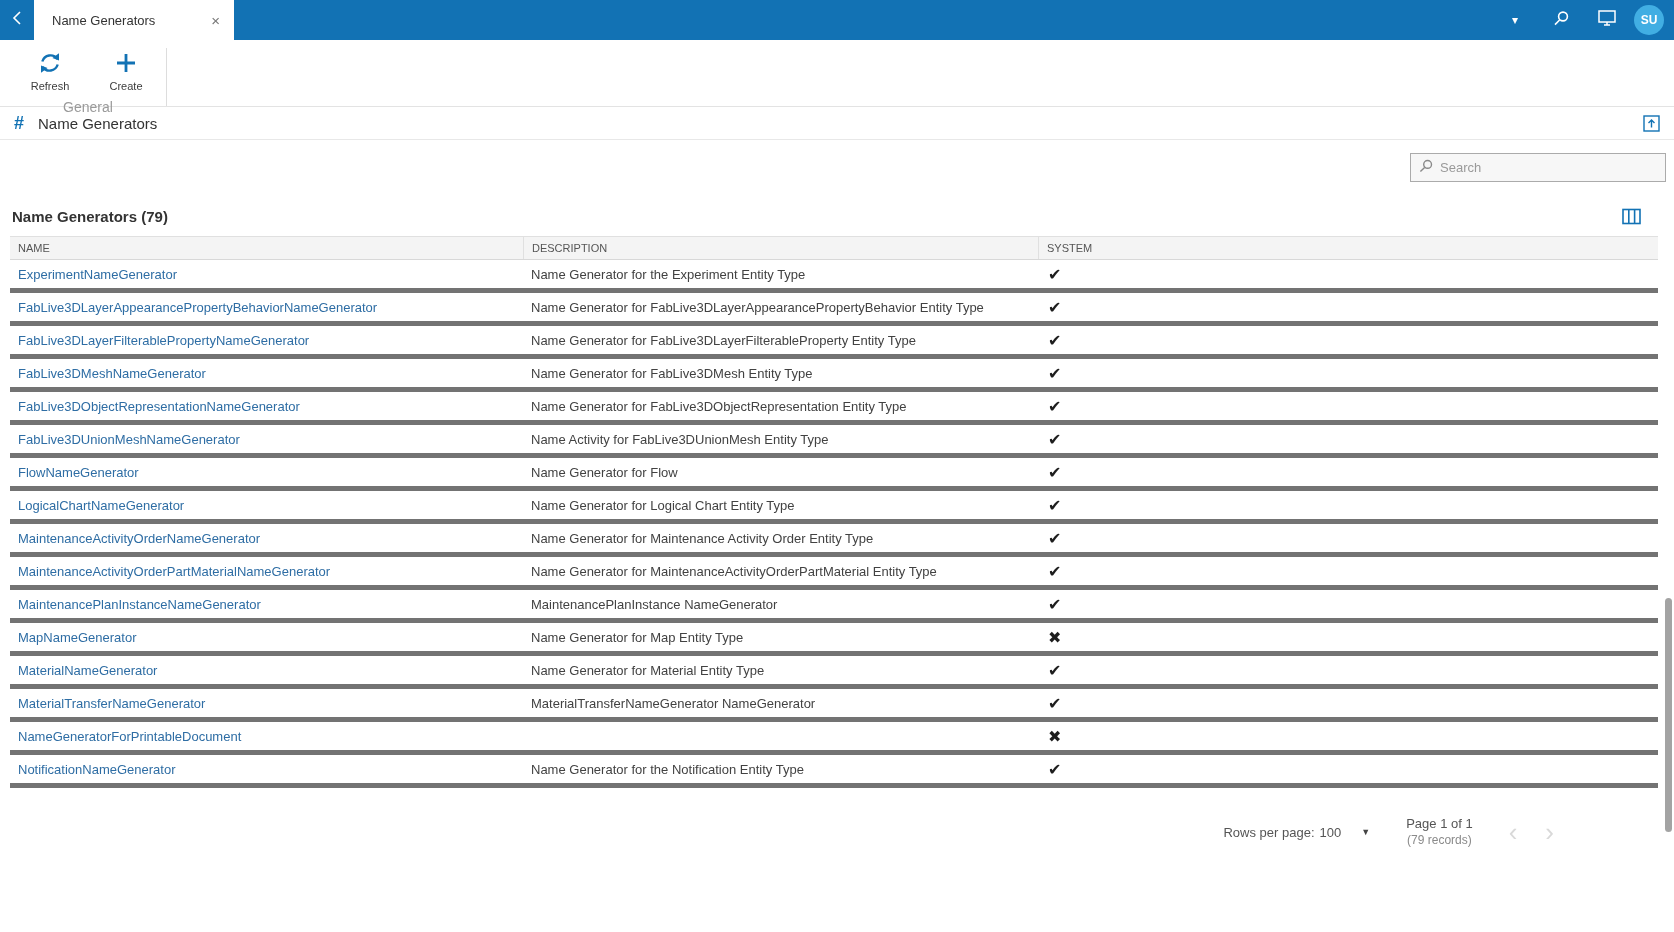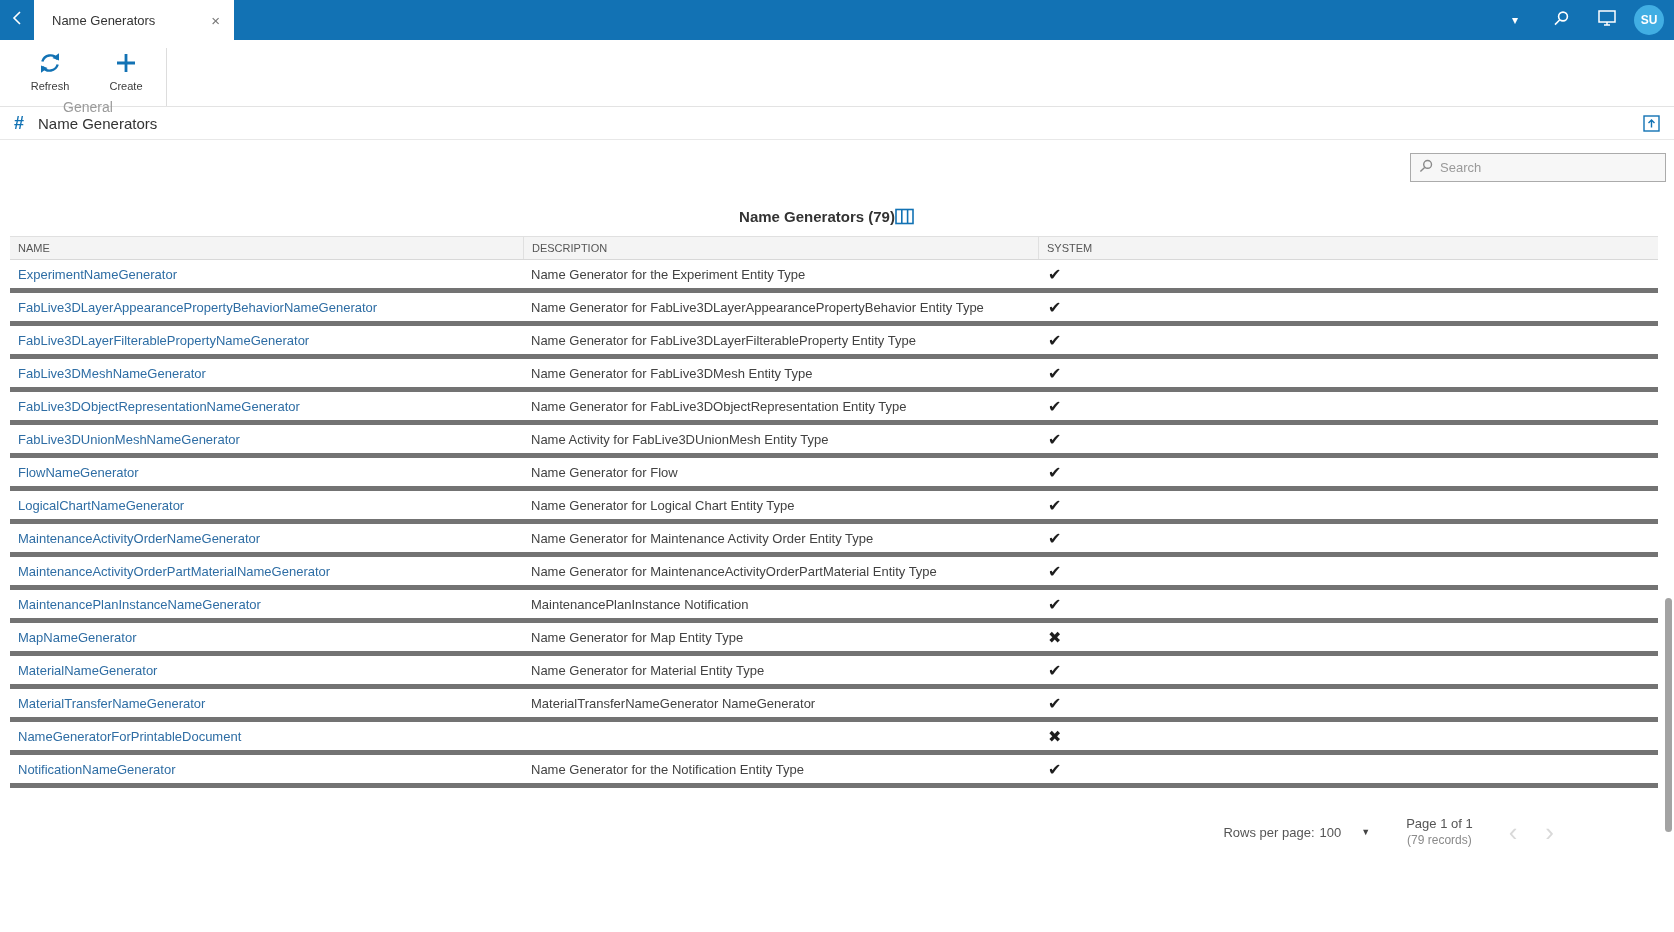--- a/index.html
+++ b/index.html
@@ -34,21 +34,21 @@
   .page-title { font-size:15px; color:#333; margin-left:14px; flex:1; }
   .popout-btn { cursor:pointer; display:flex; }
   
   .search-row { height:56px; position:relative; }
   .search-box { position:absolute; right:8px; top:13px; width:256px; height:29px;
                 border:1px solid #ababab; background:#f7f7f7; display:flex; align-items:center; padding:1px 8px; }
   .search-box input { border:none; background:transparent; outline:none; font-size:13px; color:#444;
                       width:100%; margin-left:7px; font-family:inherit; }
   .search-box input::placeholder { color:#9a9a9a; }
   
-  .list-header { height:40px; display:flex; align-items:center; justify-content:center; padding:0 33px 0 12px; }
+  .list-header { height:40px; display:flex; align-items:center; justify-content:space-between; padding:0 33px 0 12px; }
   .list-title { font-size:15px; font-weight:bold; color:#333; }
   .columns-btn { cursor:pointer; display:flex; }
   
   .table { margin:0 16px 0 10px; }
   .thead { display:flex; height:24px; background:#f4f4f4; border-top:1px solid #e0e0e0;
            border-bottom:1px solid #d8d8d8; align-items:center; }
   .th { font-size:11px; color:#555; padding:0 8px; height:100%; display:flex; align-items:center; }
   .th + .th { border-left:1px solid #e0e0e0; }
   .col-name   { width:513px; }
   .col-desc   { width:515px; }
@@ -226,21 +226,21 @@
         <div class="cell col-desc desc-cell">Name Generator for Maintenance Activity Order Entity Type</div>
         <div class="cell col-system system-cell"><span class="check">✔</span></div>
       </div>
       <div class="trow">
         <div class="cell col-name"><a class="row-link" href="#">MaintenanceActivityOrderPartMaterialNameGenerator</a></div>
         <div class="cell col-desc desc-cell">Name Generator for MaintenanceActivityOrderPartMaterial Entity Type</div>
         <div class="cell col-system system-cell"><span class="check">✔</span></div>
       </div>
       <div class="trow">
         <div class="cell col-name"><a class="row-link" href="#">MaintenancePlanInstanceNameGenerator</a></div>
-        <div class="cell col-desc desc-cell">MaintenancePlanInstance Notification</div>
+        <div class="cell col-desc desc-cell">MaintenancePlanInstance NameGenerator</div>
         <div class="cell col-system system-cell"><span class="check">✔</span></div>
       </div>
       <div class="trow">
         <div class="cell col-name"><a class="row-link" href="#">MapNameGenerator</a></div>
         <div class="cell col-desc desc-cell">Name Generator for Map Entity Type</div>
         <div class="cell col-system system-cell"><span class="cross">✖</span></div>
       </div>
       <div class="trow">
         <div class="cell col-name"><a class="row-link" href="#">MaterialNameGenerator</a></div>
         <div class="cell col-desc desc-cell">Name Generator for Material Entity Type</div>

